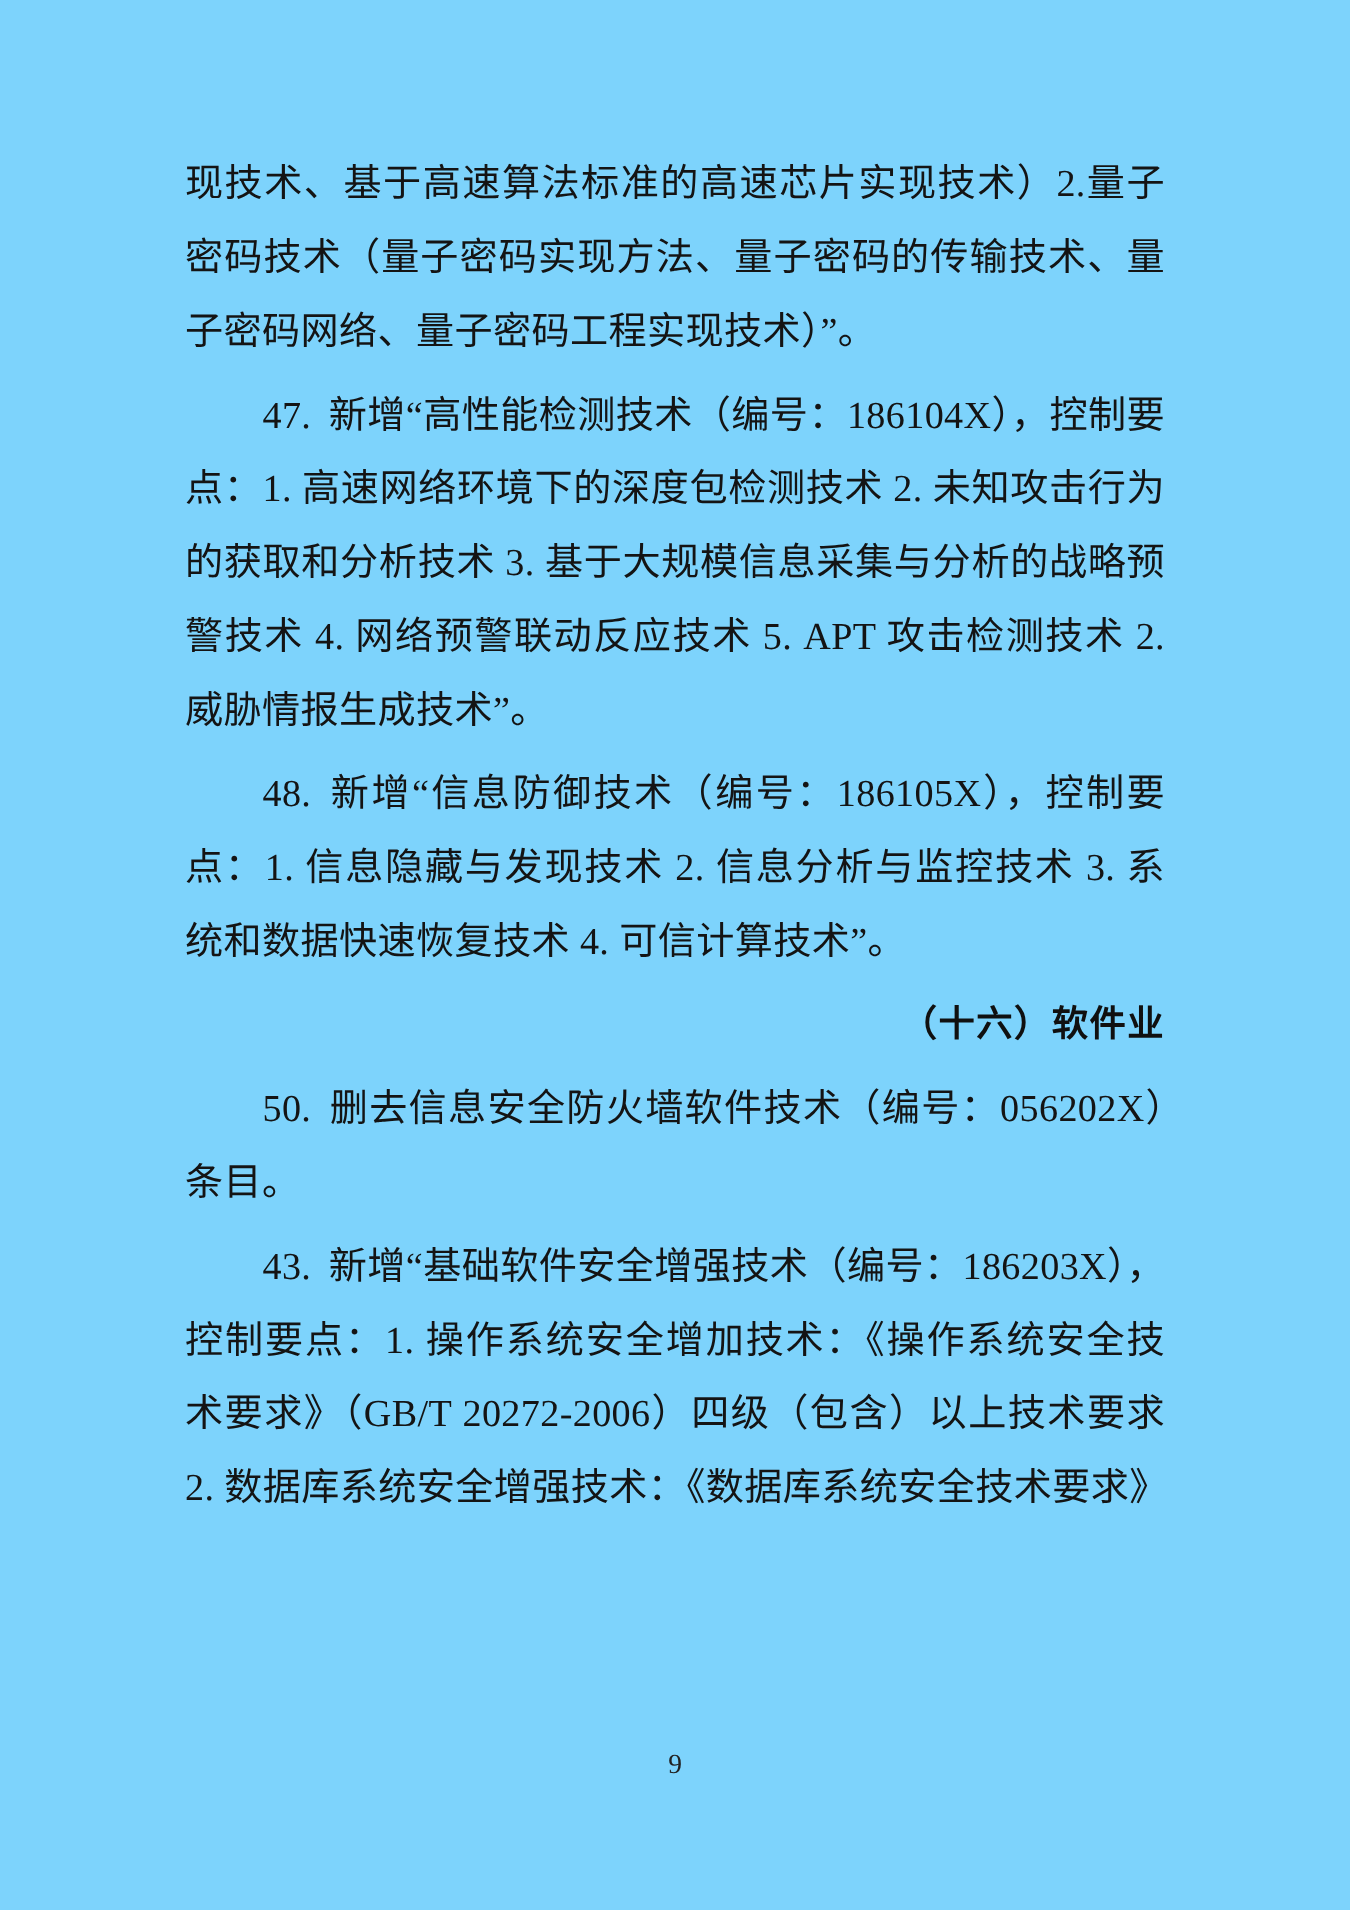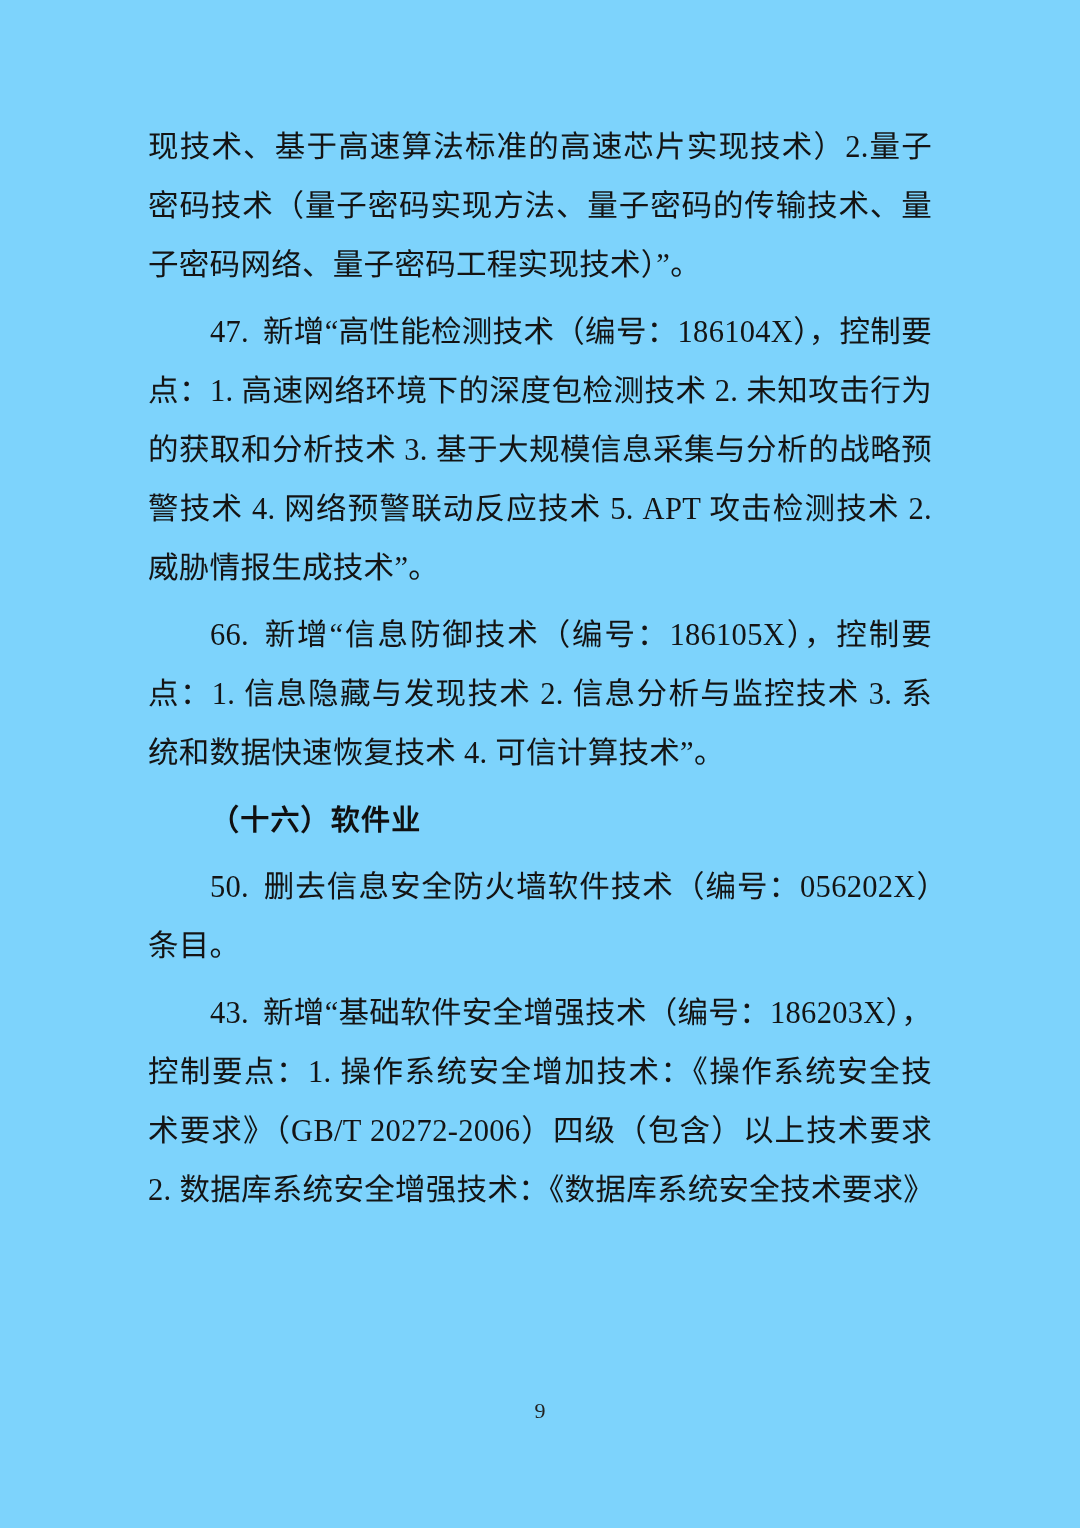--- a/index.html
+++ b/index.html
@@ -37,20 +37,21 @@
   }
   p.section-title {
     margin: 0 0 8px 0;
     font-size: 29px;
     line-height: 59px;
     font-weight: bold;
     text-indent: 62px;
     letter-spacing: 1.2px;
     color: #101010;
     font-family: "Liberation Serif", "DejaVu Serif", serif;
+    text-align: right;
   }
   .num {
     margin-right: 14px;
   }
   .page-number {
     position: absolute;
     left: 0;
     right: 0;
     top: 1398px;
     text-align: center;
@@ -65,21 +66,21 @@
 <div class="page">
   <div class="content">
 
     <p class="para">现技术、基于高速算法标准的高速芯片实现技术）2.量子密码技术（量子密码实现方法、量子密码的传输技术、量子密码网络、量子密码工程实现技术）”。</p>
 
     <p class="para indent">
       <span class="num">47.</span><span>新增“高性能检测技术（编号：186104X），控制要点：1. 高速网络环境下的深度包检测技术 2. 未知攻击行为的获取和分析技术 3. 基于大规模信息采集与分析的战略预警技术 4. 网络预警联动反应技术 5. APT 攻击检测技术 2. 威胁情报生成技术”。</span>
     </p>
 
     <p class="para indent">
-      <span class="num">66.</span><span>新增“信息防御技术（编号：186105X），控制要点：1. 信息隐藏与发现技术 2. 信息分析与监控技术 3. 系统和数据快速恢复技术 4. 可信计算技术”。</span>
+      <span class="num">48.</span><span>新增“信息防御技术（编号：186105X），控制要点：1. 信息隐藏与发现技术 2. 信息分析与监控技术 3. 系统和数据快速恢复技术 4. 可信计算技术”。</span>
     </p>
 
 
     <p class="section-title">（十六）软件业</p>
 
     <p class="para indent">
       <span class="num">50.</span><span>删去信息安全防火墙软件技术（编号：056202X）条目。</span>
     </p>
 
     <p class="para indent">

